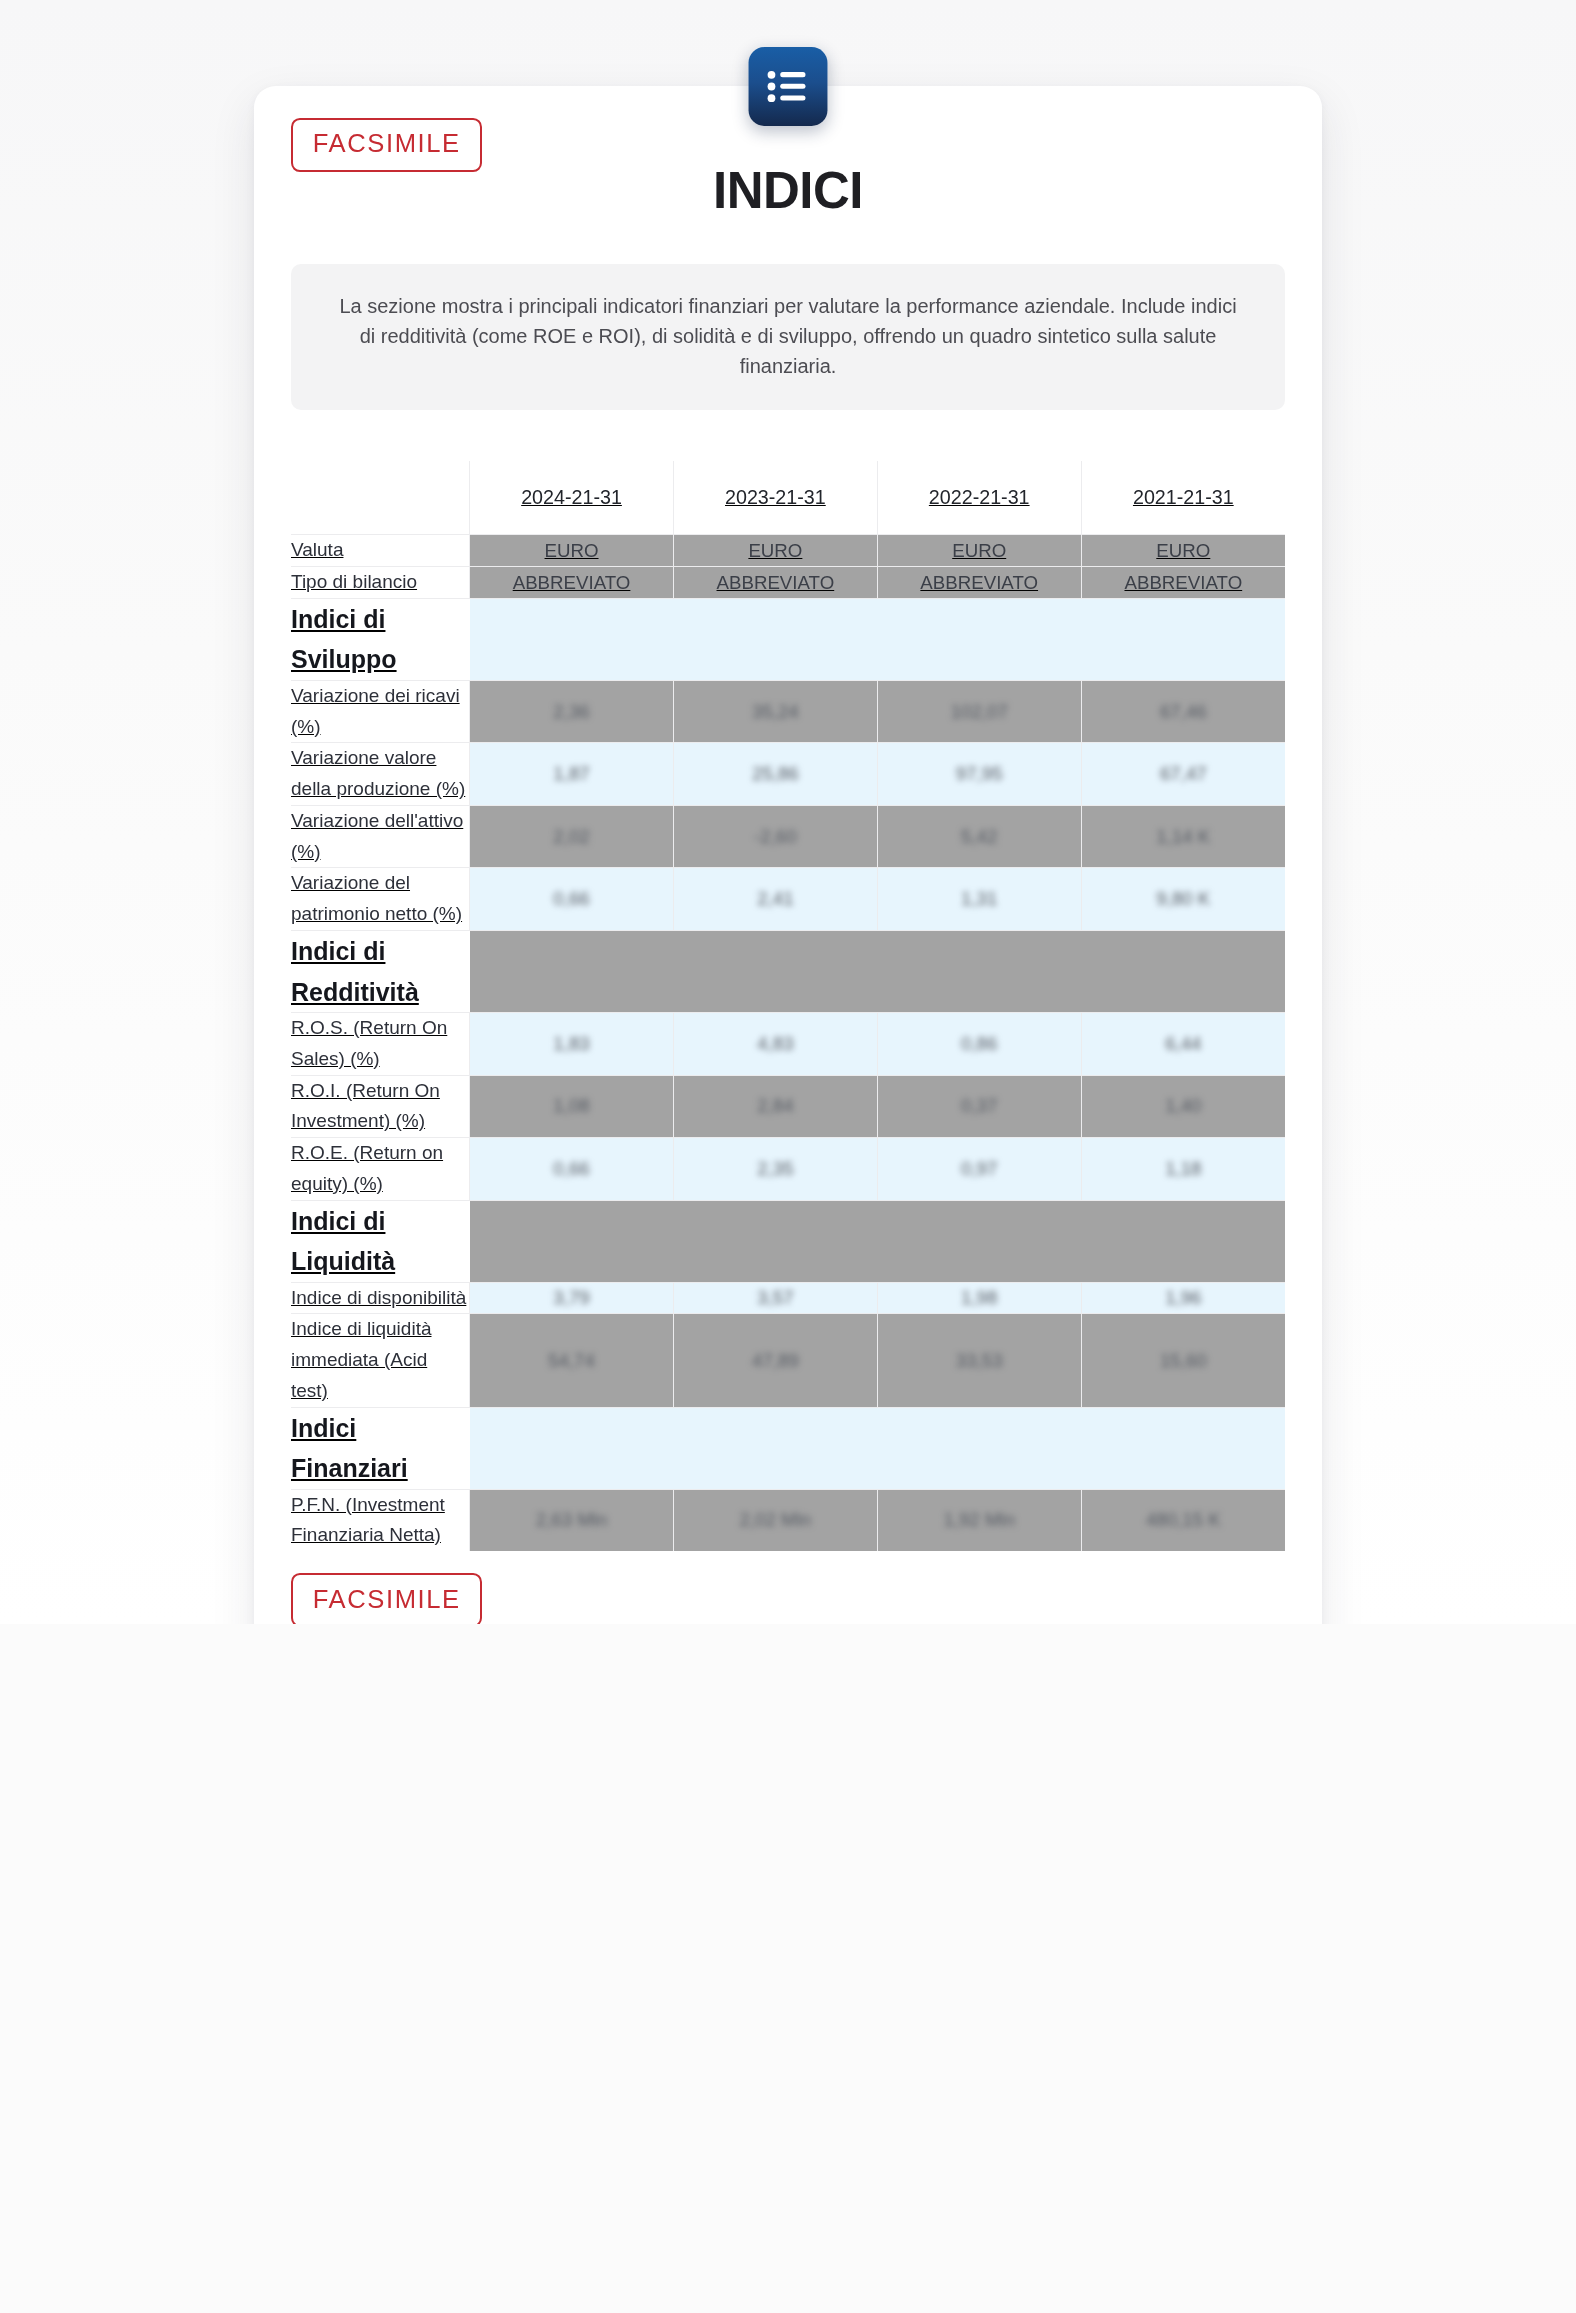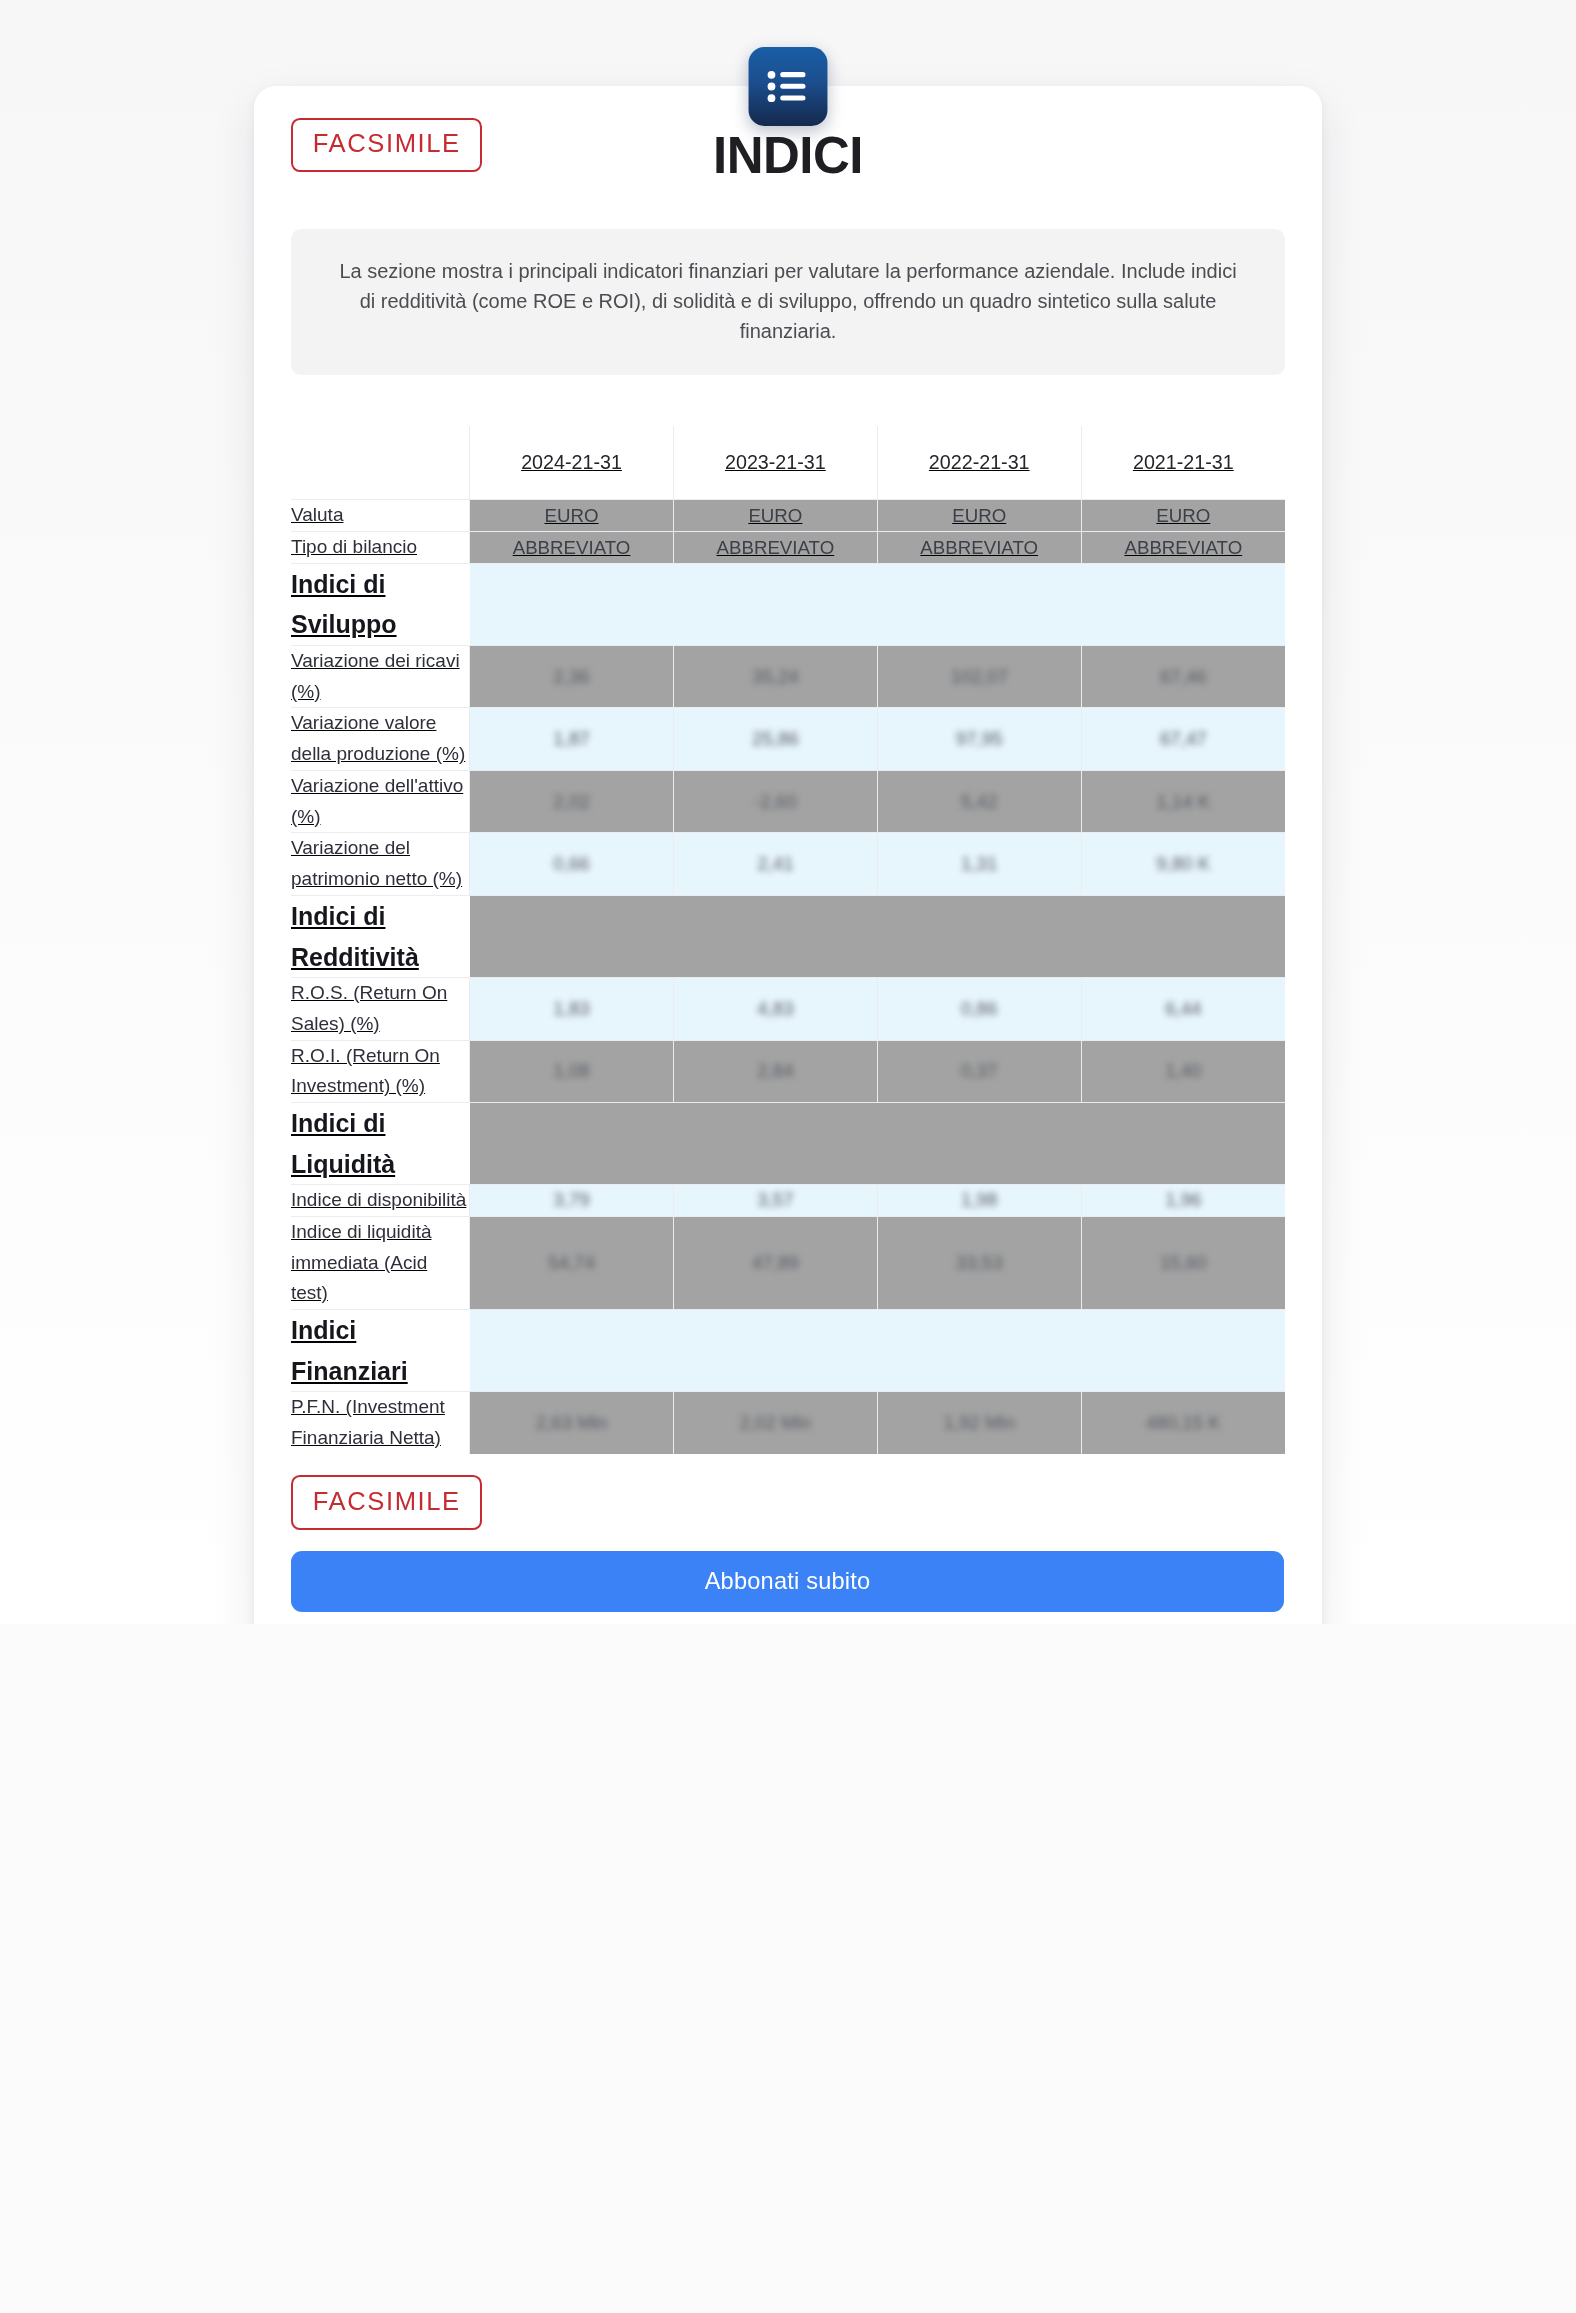--- a/index.html
+++ b/index.html
@@ -72,21 +72,21 @@
     top: 31.5px;
   }
 
   
   .title {
     text-align: center;
     font-size: 51px;
     font-weight: bold;
     color: #1f1f23;
     letter-spacing: -0.5px;
-    padding-top: 40px;
+    padding-top: 75px;
     margin: 0;
   }
 
   
   .desc-box {
     margin: 44px 37px 0 37px;
     background: #f3f3f4;
     border-radius: 9.9px;
     padding: 26.6px 45px 28.6px 45px;
     text-align: center;
@@ -299,20 +299,27 @@
               <td class="val-cell"><span class="blur">0,86</span></td>
               <td class="val-cell"><span class="blur">6,44</span></td>
             </tr>
             <tr class="plain">
               <td class="lbl-cell">R.O.I. (Return On Investment) (%)</td>
               <td class="val-cell"><span class="blur">1,08</span></td>
               <td class="val-cell"><span class="blur">2,84</span></td>
               <td class="val-cell"><span class="blur">0,37</span></td>
               <td class="val-cell"><span class="blur">1,40</span></td>
             </tr>
+            <tr class="tint">
+              <td class="lbl-cell">R.O.E. (Return on equity) (%)</td>
+              <td class="val-cell"><span class="blur">0,66</span></td>
+              <td class="val-cell"><span class="blur">2,35</span></td>
+              <td class="val-cell"><span class="blur">0,97</span></td>
+              <td class="val-cell"><span class="blur">1,18</span></td>
+            </tr>
             <tr class="plain">
               <td class="lbl-cell section-lbl">Indici di Liquidità</td>
               <td class="val-cell section-val" colspan="4"></td>
             </tr>
             <tr class="tint">
               <td class="lbl-cell">Indice di disponibilità</td>
               <td class="val-cell"><span class="blur">3,79</span></td>
               <td class="val-cell"><span class="blur">3,57</span></td>
               <td class="val-cell"><span class="blur">1,98</span></td>
               <td class="val-cell"><span class="blur">1,96</span></td>

